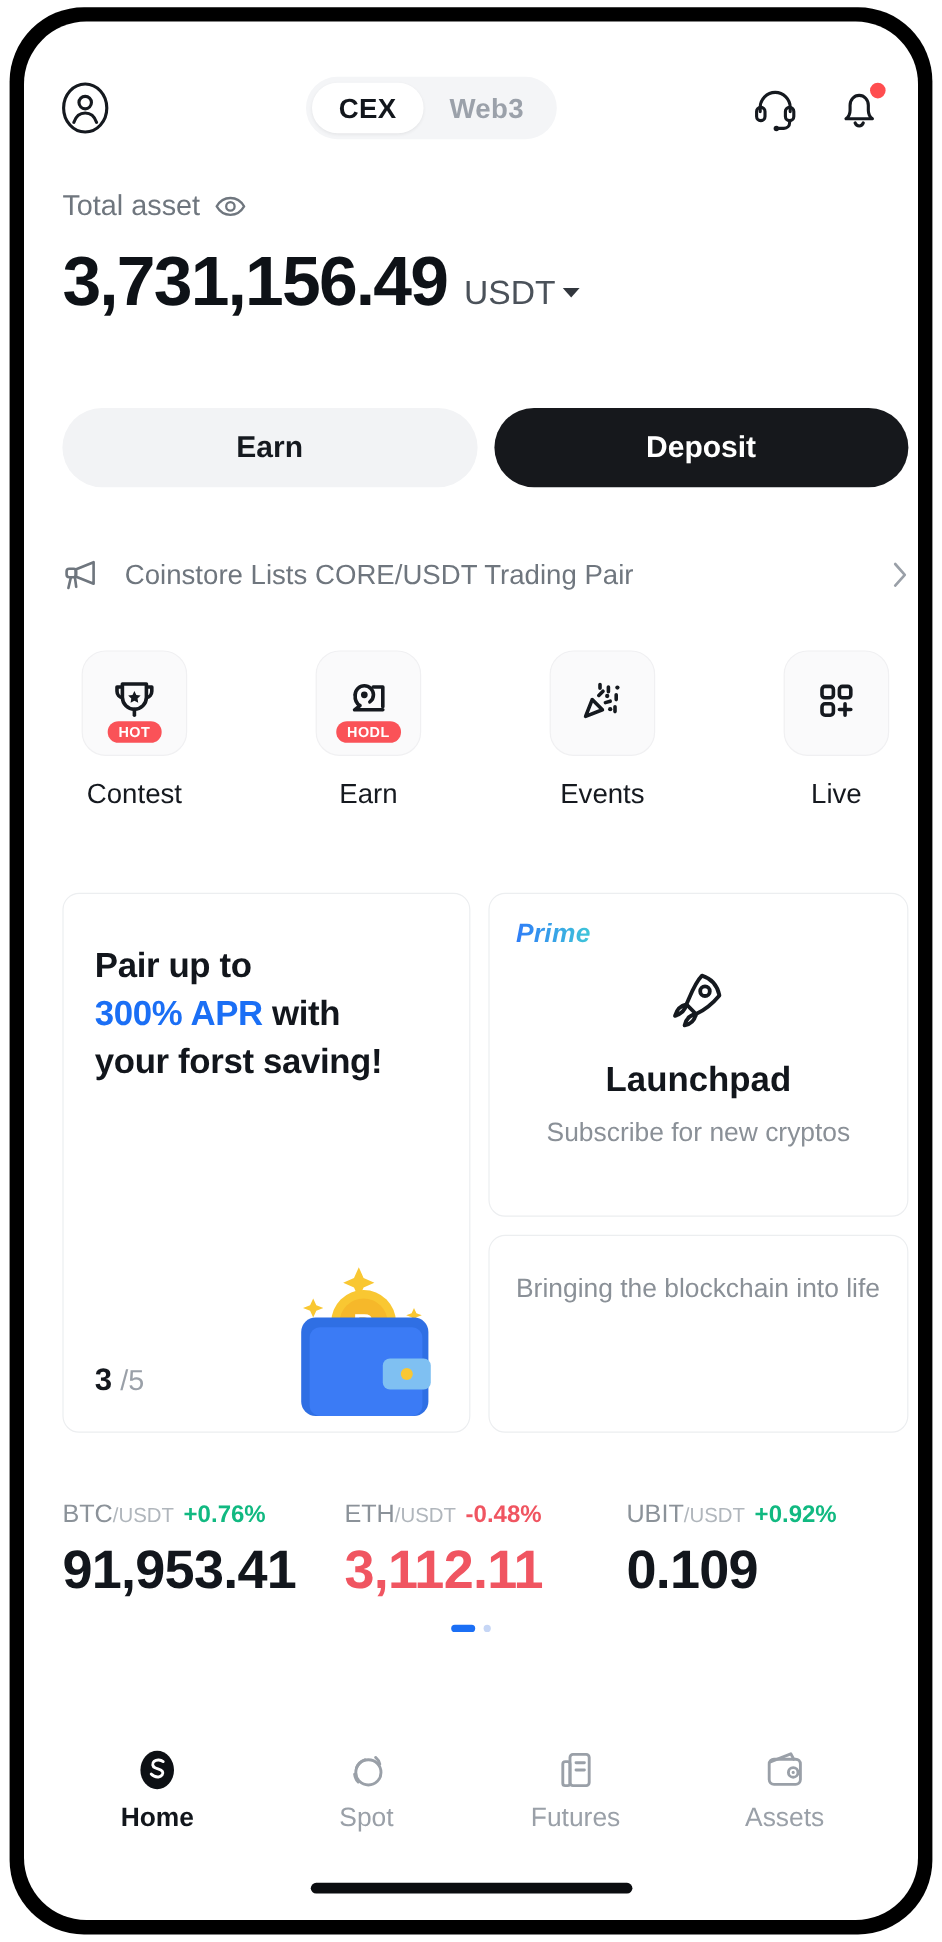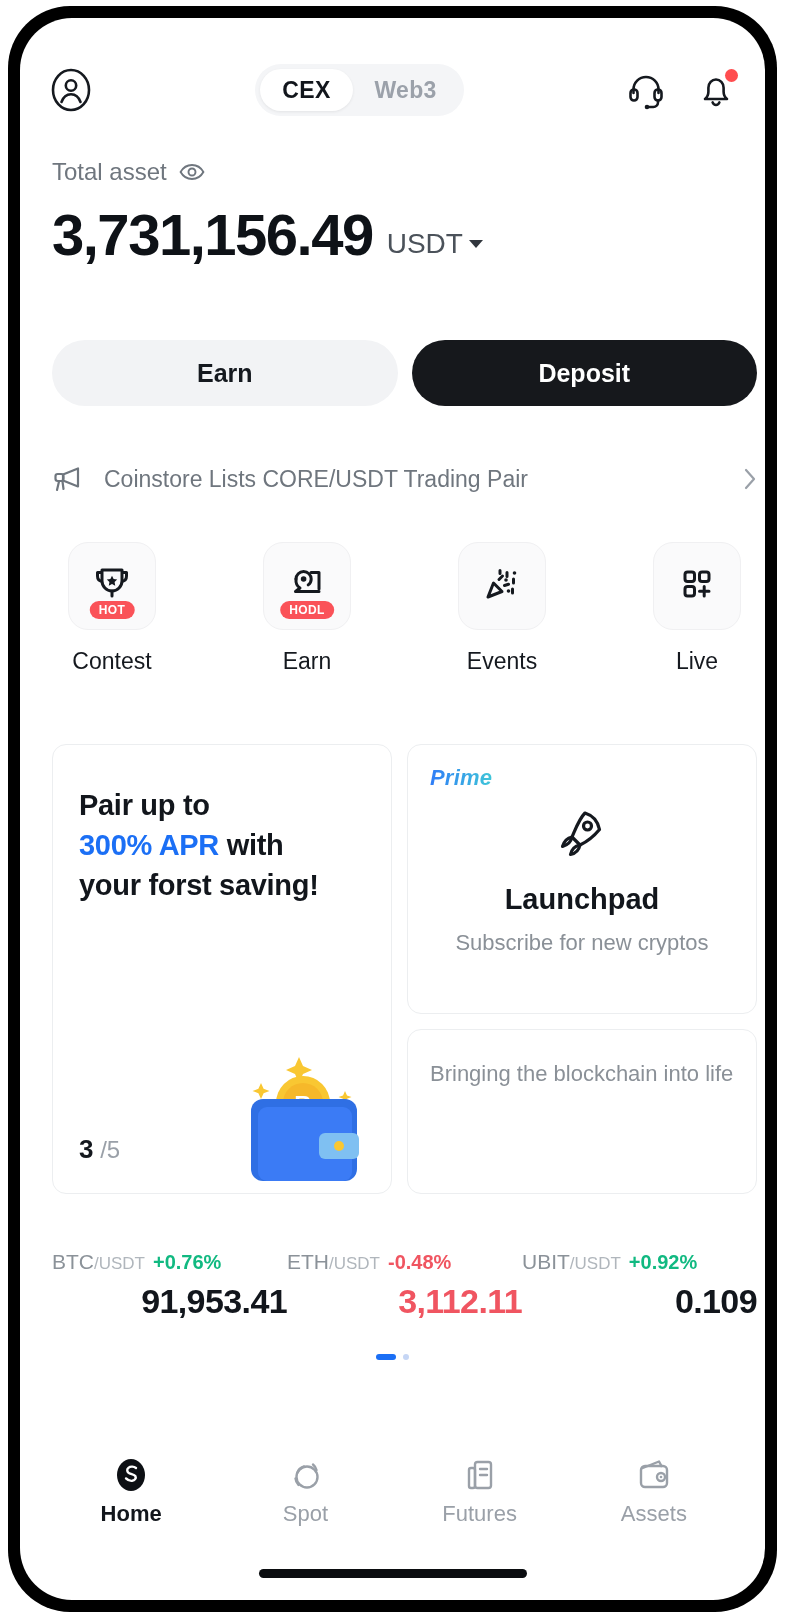--- a/index.html
+++ b/index.html
@@ -205,21 +205,21 @@
   }
   .ticker { flex: 1 1 0; }
   .ticker-head { display: flex; align-items: baseline; white-space: nowrap; }
   .tk-base { font-size: 21px; color: #8b9299; }
   .tk-quote { font-size: 17px; color: #b0b6bc; }
   .tk-chg { font-size: 20px; font-weight: 700; margin-left: 8px; }
   .up { color: #11b981; }
   .down { color: #f05561; }
   .ticker-price {
     margin-top: 8px;
-    font-size: 34px; font-weight: 600; letter-spacing: -.6px; text-align: right;
+    font-size: 45px; font-weight: 600; letter-spacing: -.6px;
   }
   .price-neutral { color: #12161c; }
   .price-down { color: #f05561; }
   .dots {
     position: absolute; left: 0; top: 1336px;
     width: 100%;
     display: flex; justify-content: center; align-items: center; gap: 7px;
   }
   .dot-wide { width: 20px; height: 6px; border-radius: 3px; background: #1b6ff5; }
   .dot { width: 6px; height: 6px; border-radius: 50%; background: #c6d6f5; }

